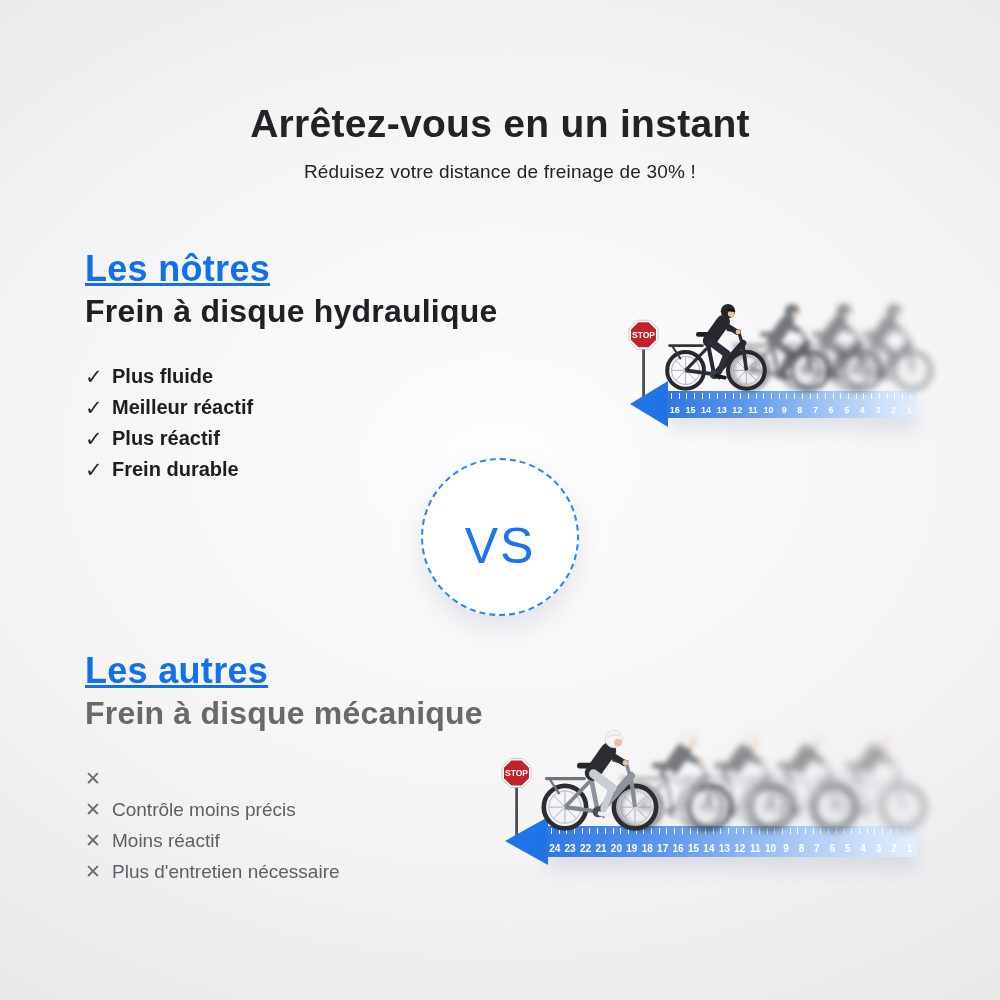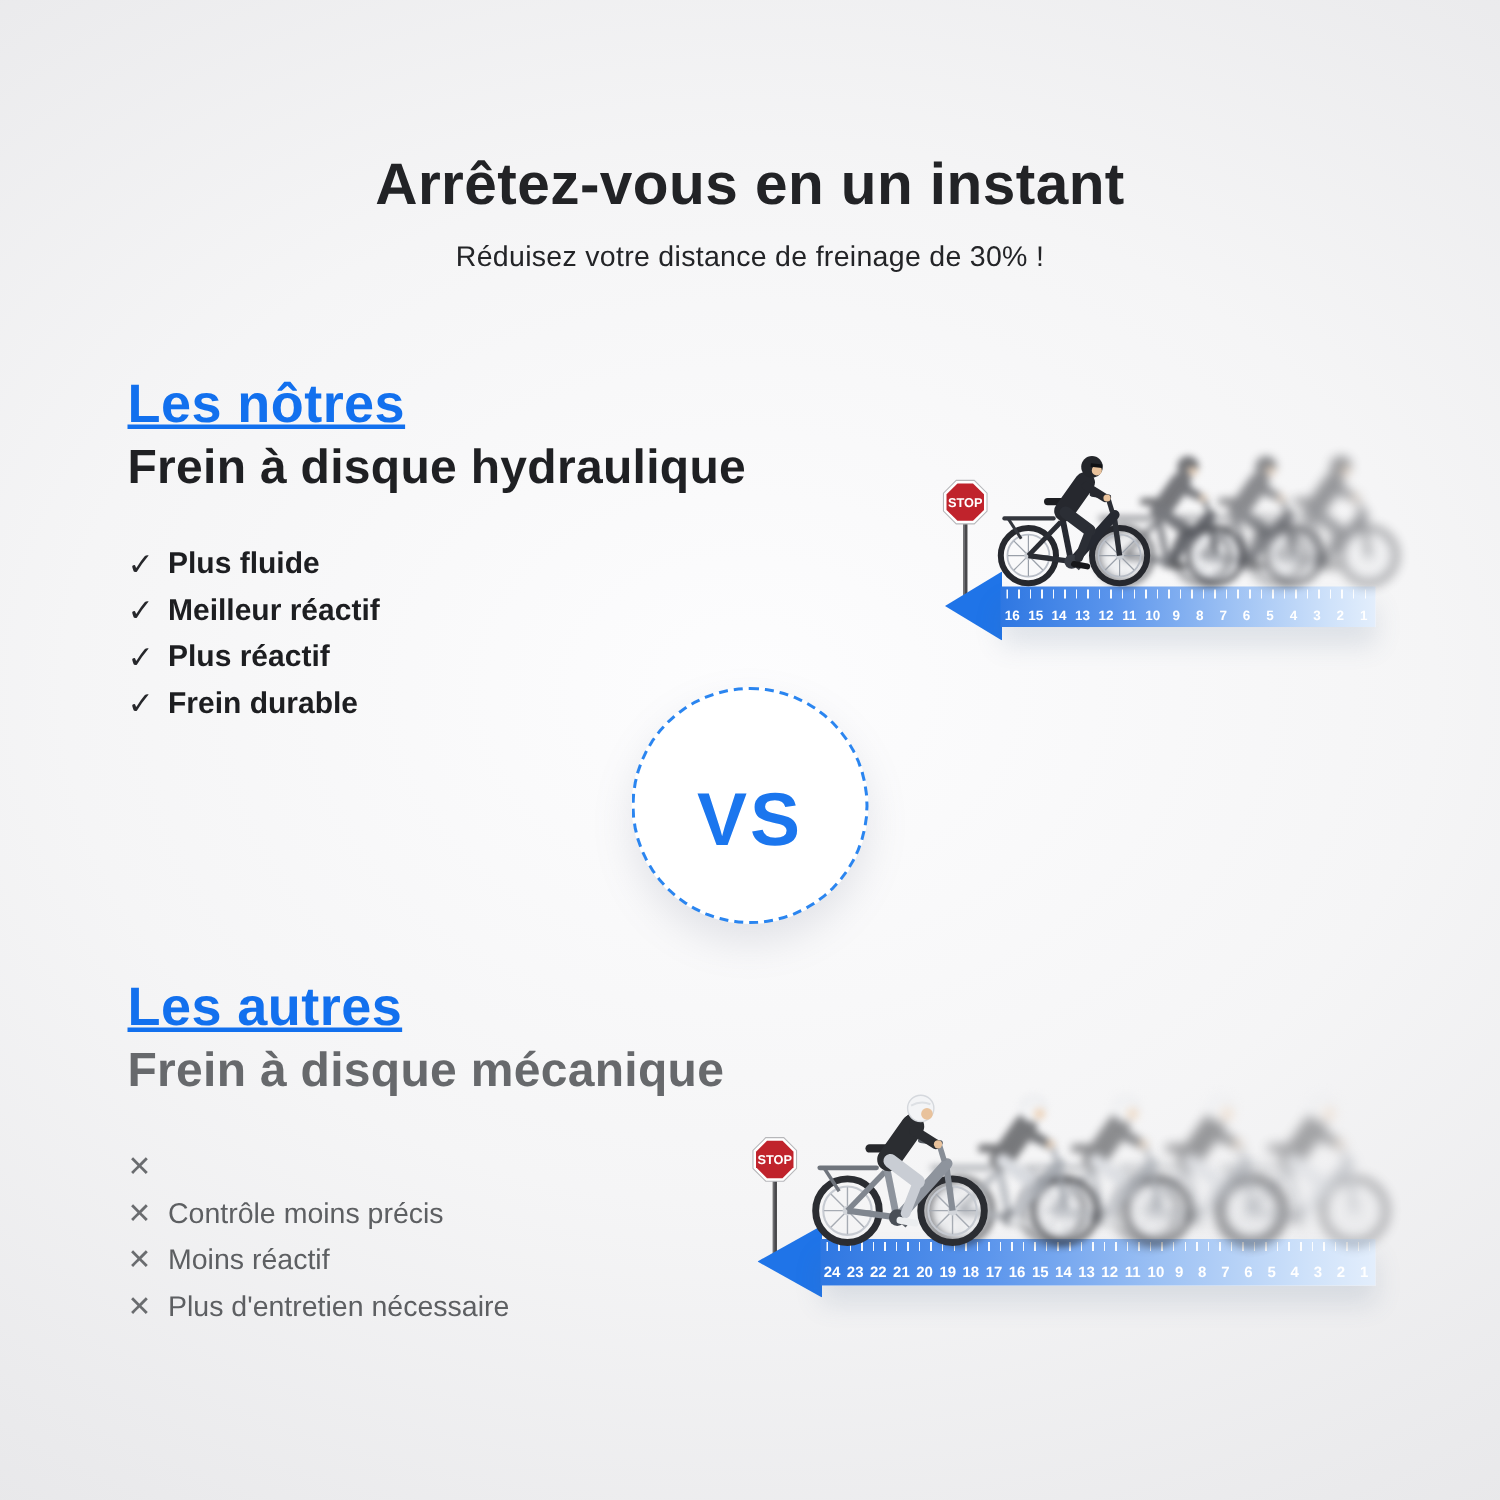--- a/index.html
+++ b/index.html
@@ -30,21 +30,21 @@
   .benefits .bullet { color:#26272b; font-size:21px; }
   .drawbacks .bullet { color:#6a6c6f; font-size:19px; }
 
   
   .vs-circle {
     position:absolute; left:421px; top:458px; width:158px; height:158px;
     background:#ffffff; border:2px dashed #2a85f0; border-radius:50%;
     display:flex; align-items:center; justify-content:center;
     box-shadow:0 12px 26px rgba(120,130,150,.18);
   }
-  .vs-circle span { font-size:50px; font-weight:700; color:#1b76ee; letter-spacing:2px;margin-top:17px; }
+  .vs-circle span { font-size:50px; font-weight:400; color:#1b76ee; letter-spacing:2px;margin-top:17px; }
 
   
   .stop-sign { position:absolute; }
   .stop-sign text { font-family:"Liberation Sans",sans-serif; }
   .arrow { position:absolute; }
   .arrow-head { position:absolute; left:0; top:0; background:#1f74e8;
     clip-path:polygon(100% 0, 0 50%, 100% 100%); }
   .arrow-bar { position:absolute; background:linear-gradient(90deg,#2e77e2 0%,#5b95ec 30%,#9ec2f4 62%,#cfe2fa 88%,#e3eefc 100%);
     box-shadow:0 12px 18px rgba(90,110,140,.16); }
   .arrow-bar::before { content:""; position:absolute; top:2px; left:4px; right:4px; height:6px;

